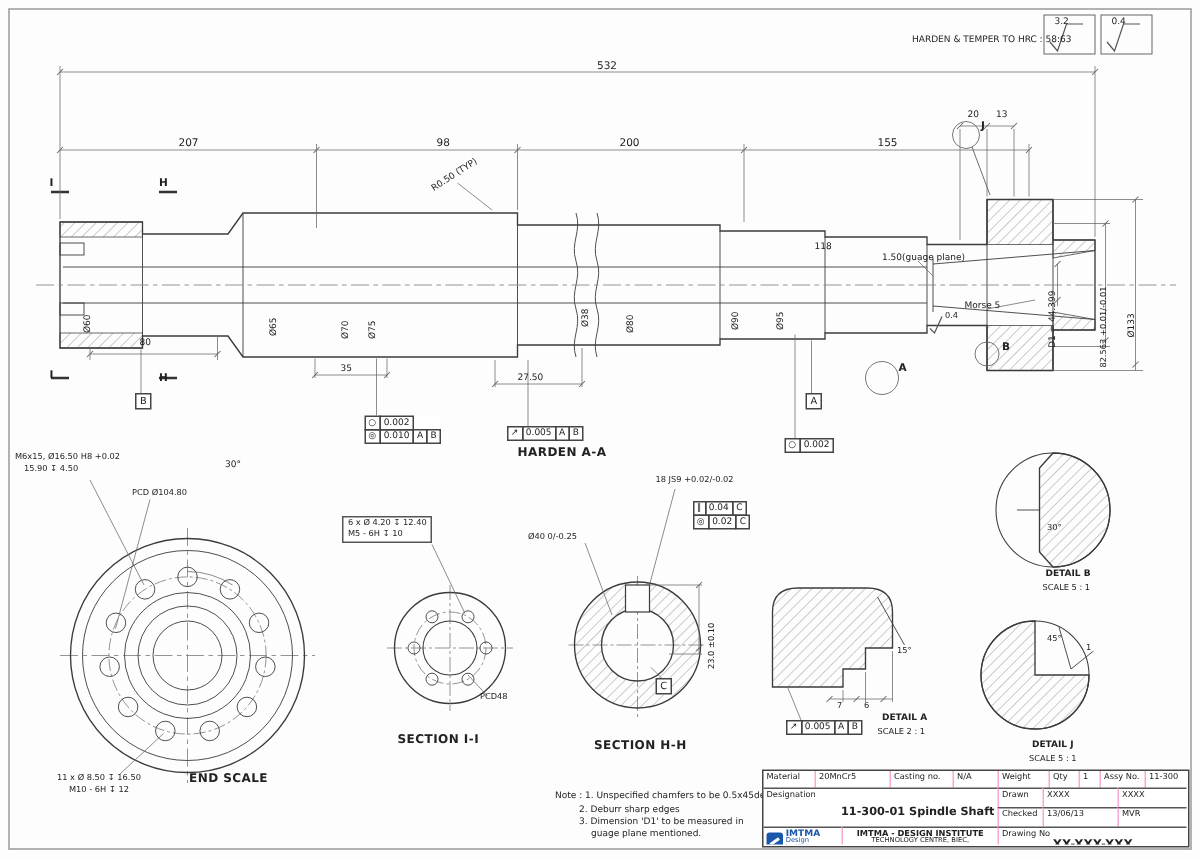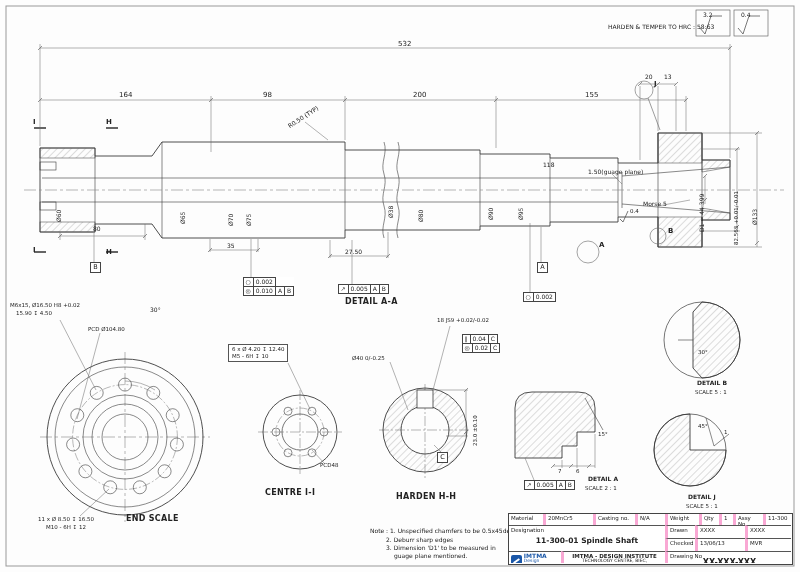--- a/index.html
+++ b/index.html
@@ -13,25 +13,25 @@
   .vlbl{transform-origin:0 0;transform:rotate(-90deg);}
   .rot35{transform:rotate(-33deg);}
   .sec-title{font-size:8px;font-weight:bold;letter-spacing:.3px;}
   .fcf{position:absolute;display:flex;flex-direction:column;background:#fff;}
   .fcf .row{display:flex;}
   .fcf .cell{border:1px solid #444;font-size:6px;padding:0 2px;line-height:8px;height:8px;margin:-0.5px;}
   .datum{position:absolute;border:1px solid #444;font-size:6.5px;width:9px;height:9px;line-height:9px;
          text-align:center;background:#fff;}
   .notebox{position:absolute;border:1px solid #555;background:#fff;padding:1px 3px;font-size:5.5px;line-height:1.3;}
   .tb{position:absolute;left:508px;top:513px;width:285px;height:52px;border:1.5px solid #444;background:#fff;box-sizing:border-box;}
-  .tb .cell{position:absolute;border-left:3px solid #f9a8d4;border-top:1px solid #555;box-sizing:border-box;
+  .tb .cell{position:absolute;border-left:1px solid #f9a8d4;border-top:1px solid #555;box-sizing:border-box;
             padding:1px 2px;overflow:hidden;font-size:5.5px;line-height:1.1;}
   .tb .cell.first{border-left:none;}
   .tb .cell.toprow{border-top:none;}
-  .dsg{font-size:7.5px;font-weight:bold;text-align:center;padding-top:4px;}
+  .dsg{font-size:7.5px;font-weight:bold;text-align:right;padding-top:4px;}
   .dno{font-size:8px;font-weight:bold;text-align:center;}
   .logo{display:flex;align-items:center;gap:2px;}
   .logo .mark{width:11px;height:11px;background:#1a57a8;border-radius:2px;position:relative;}
   .logo .mark:after{content:"";position:absolute;left:2px;top:5px;width:7px;height:2px;background:#fff;transform:rotate(-35deg);}
   .logo .t1{color:#1a57a8;font-size:6px;font-weight:bold;line-height:1;}
   .logo .t2{color:#1a57a8;font-size:4.5px;line-height:1;}
 </style>
 </head>
 <body>
 
@@ -158,22 +158,22 @@
     <path d="M690,414 A36,36 0 1 0 726,450 L690,450 Z" fill="url(#hatch)"></path>
     <path d="M706,418 L714,446 L729,434" stroke-width="0.6"></path>
   </g>
 </svg>
 
 <div class="lbl sm" style="left:608px;top:24px">HARDEN &amp; TEMPER TO HRC : 58:63</div>
 <div class="lbl sm" style="left:703px;top:12px">3.2</div>
 <div class="lbl sm" style="left:741px;top:12px">0.4</div>
 
 <div class="lbl" style="left:398px;top:40px">532</div>
-<div class="lbl" style="left:119px;top:91px">164</div>
-<div class="lbl" style="left:263px;top:91px">98</div>
+<div class="lbl" style="left:119px;top:91px">207</div>
+<div class="lbl" style="left:291px;top:91px">98</div>
 <div class="lbl" style="left:413px;top:91px">200</div>
 <div class="lbl" style="left:585px;top:91px">155</div>
 <div class="lbl sm" style="left:645px;top:74px">20</div>
 <div class="lbl sm" style="left:664px;top:74px">13</div>
 <div class="lbl b" style="left:654px;top:80px">J</div>
 <div class="lbl sm rot35" style="left:286px;top:114px">R0.50 (TYP)</div>
 
 <div class="lbl sm vlbl" style="left:56px;top:222px">Ø60</div>
 <div class="lbl sm vlbl" style="left:180px;top:224px">Ø65</div>
 <div class="lbl sm vlbl" style="left:228px;top:226px">Ø70</div>
@@ -187,21 +187,21 @@
 <div class="lbl sm" style="left:588px;top:169px">1.50(guage plane)</div>
 <div class="lbl sm" style="left:643px;top:201px">Morse 5</div>
 <div class="lbl xs" style="left:630px;top:208px">0.4</div>
 <div class="lbl sm vlbl" style="left:699px;top:232px">D1 = 44.399</div>
 <div class="lbl xs vlbl" style="left:733px;top:245px">82.563 +0.01/-0.01</div>
 <div class="lbl sm vlbl" style="left:752px;top:225px">Ø133</div>
 
 <div class="lbl sm" style="left:93px;top:226px">80</div>
 <div class="lbl sm" style="left:227px;top:243px">35</div>
 <div class="lbl sm" style="left:345px;top:249px">27.50</div>
-<div class="lbl sec-title" style="left:345px;top:297px">DETAIL A-A</div>
+<div class="lbl sec-title" style="left:345px;top:297px">HARDEN A-A</div>
 
 <div class="fcf" style="left:243px;top:277px">
   <div class="row">
     <span class="cell">○</span>
     <span class="cell">0.002</span>
   </div>
   <div class="row">
     <span class="cell">◎</span>
     <span class="cell">0.010</span>
     <span class="cell">A</span>
@@ -238,39 +238,39 @@
 <div class="lbl xs" style="left:88px;top:326px">PCD Ø104.80</div>
 <div class="lbl xs" style="left:38px;top:516px">11 x Ø 8.50 ↧ 16.50</div>
 <div class="lbl xs" style="left:46px;top:524px">M10 - 6H ↧ 12</div>
 <div class="lbl sec-title" style="left:126px;top:514px">END SCALE</div>
 
 <div class="notebox" style="left:228px;top:344px">
   <div>6 x Ø 4.20 ↧ 12.40</div>
   <div>M5 - 6H ↧ 10</div>
 </div>
 <div class="lbl xs" style="left:320px;top:462px">PCD48</div>
-<div class="lbl sec-title" style="left:265px;top:488px">CENTRE I-I</div>
+<div class="lbl sec-title" style="left:265px;top:488px">SECTION I-I</div>
 
 <div class="lbl xs" style="left:437px;top:317px">18 JS9 +0.02/-0.02</div>
 <div class="fcf" style="left:462px;top:334px">
   <div class="row">
     <span class="cell">∥</span>
     <span class="cell">0.04</span>
     <span class="cell">C</span>
   </div>
   <div class="row">
     <span class="cell">◎</span>
     <span class="cell">0.02</span>
     <span class="cell">C</span>
   </div>
 </div>
 <div class="lbl xs" style="left:352px;top:355px">Ø40 0/-0.25</div>
 <div class="lbl xs vlbl" style="left:472px;top:446px">23.0 ±0.10</div>
 <div class="datum" style="left:437px;top:452px">C</div>
-<div class="lbl sec-title" style="left:396px;top:492px">HARDEN H-H</div>
+<div class="lbl sec-title" style="left:396px;top:492px">SECTION H-H</div>
 
 <div class="lbl xs" style="left:558px;top:468px">7</div>
 <div class="lbl xs" style="left:576px;top:468px">6</div>
 <div class="lbl xs" style="left:598px;top:431px">15°</div>
 <div class="fcf" style="left:524px;top:480px">
   <div class="row">
     <span class="cell">↗</span>
     <span class="cell">0.005</span>
     <span class="cell">A</span>
     <span class="cell">B</span>

